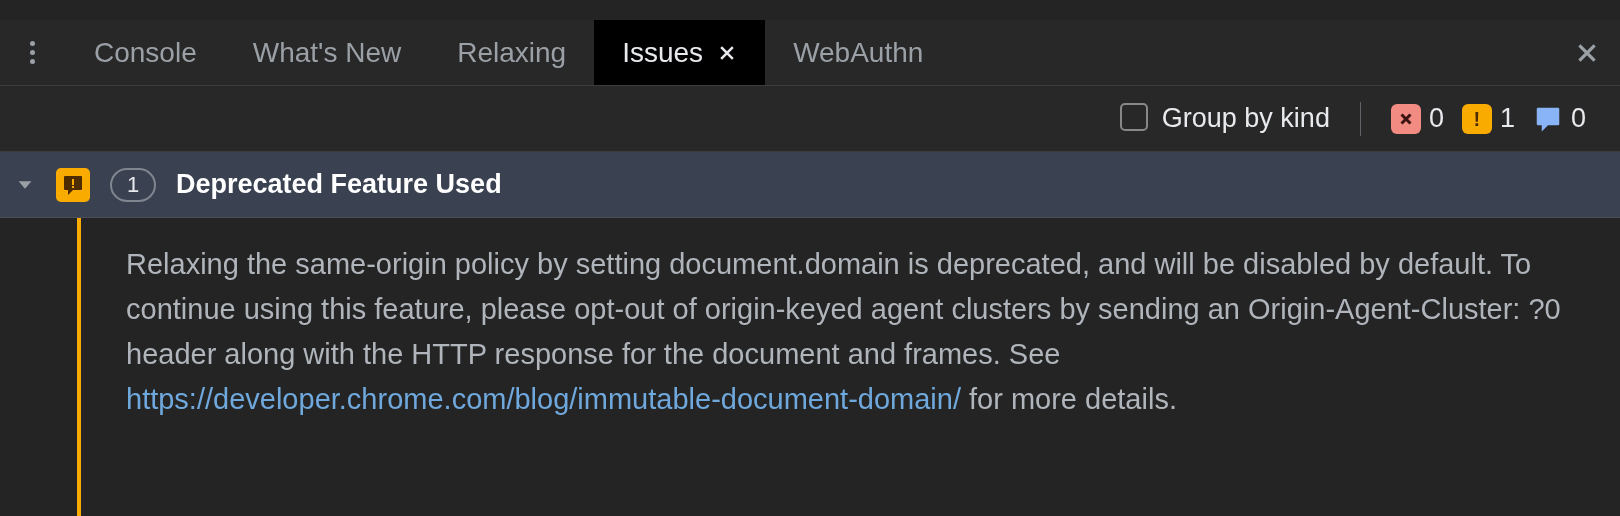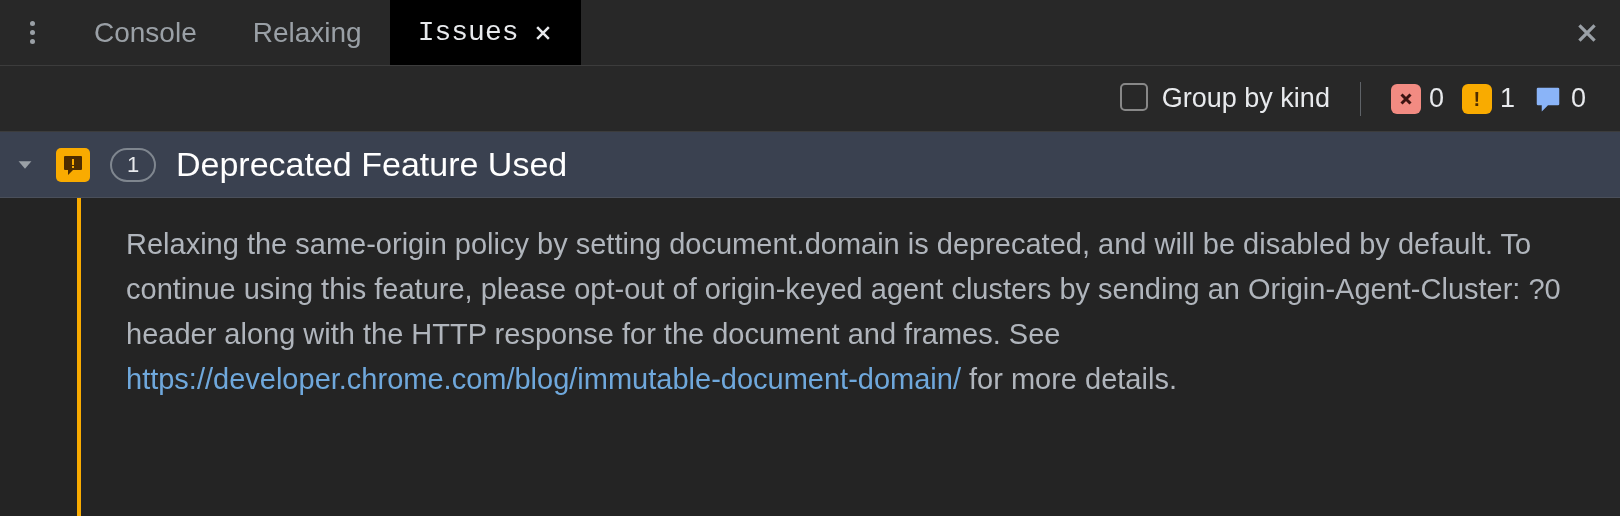--- a/index.html
+++ b/index.html
@@ -14,20 +14,21 @@
 
   
   .tabbar {
     display: flex;
     align-items: center;
     height: 66px;
     background: #282828;
     border-bottom: 1px solid #3c3c3c;
     padding-left: 8px;
     position: relative;
+    margin-top: 20px;
   }
   .kebab {
     width: 48px;
     display: flex; justify-content: center; align-items: center;
     flex-direction: column; gap: 4px;
     height: 100%;
     margin-right: 10px;
   }
   .kebab span {
     width: 5px; height: 5px; border-radius: 50%;
@@ -40,21 +41,20 @@
     font-size: 28px;
     font-weight: 400;
     color: #9aa0a6;
     white-space: nowrap;
     cursor: pointer;
     gap: 14px;
   }
   .tab.active {
     background: #000000;
     color: #e8eaed;
-    font-family: Liberation Mono, monospace;
   }
   .tab-close {
     width: 20px; height: 20px;
     color: #e8eaed;
     display: inline-flex;
   }
   .pane-close {
     margin-left: auto;
     width: 66px; height: 100%;
     display: flex; align-items: center; justify-content: center;
@@ -136,22 +136,22 @@
     border: 2px solid #7f868f;
     border-radius: 18px;
     display: flex; align-items: center; justify-content: center;
     color: #e8eaed;
     font-size: 22px;
     font-weight: 500;
     padding: 0 10px;
   }
   .issue-title {
     color: #ffffff;
-    font-size: 34px;
-    font-weight: 400;
+    font-size: 27px;
+    font-weight: 700;
   }
 
   
   .issue-body-wrap {
     display: flex;
     height: calc(516px - 66px*3);
     background: #242424;
   }
   .gutter {
     flex: 0 0 82px;
@@ -179,31 +179,37 @@
 <body>
 
 <div class="tabbar">
   <div class="kebab">
     <span></span>
       <span></span>
       <span></span>
   </div>
   <div class="tab">
     <span>Console</span>
+  </div>
+  <div class="tab">
+    <span>What's New</span>
   </div>
   <div class="tab">
     <span>Relaxing</span>
   </div>
   <div class="tab active">
     <span>Issues</span>
     <span class="tab-close">
       <svg viewBox="0 0 24 24" stroke="currentColor" stroke-width="3" fill="none">
         <path d="M5 5 L19 19 M19 5 L5 19"></path>
       </svg>
     </span>
+  </div>
+  <div class="tab">
+    <span>WebAuthn</span>
   </div>
   <div class="pane-close">
     <svg width="26" height="26" viewBox="0 0 24 24" stroke="currentColor" stroke-width="3" fill="none">
       <path d="M5 5 L19 19 M19 5 L5 19"></path>
     </svg>
   </div>
 </div>
 
 <div class="filterbar">
   <label class="filter-opt">

